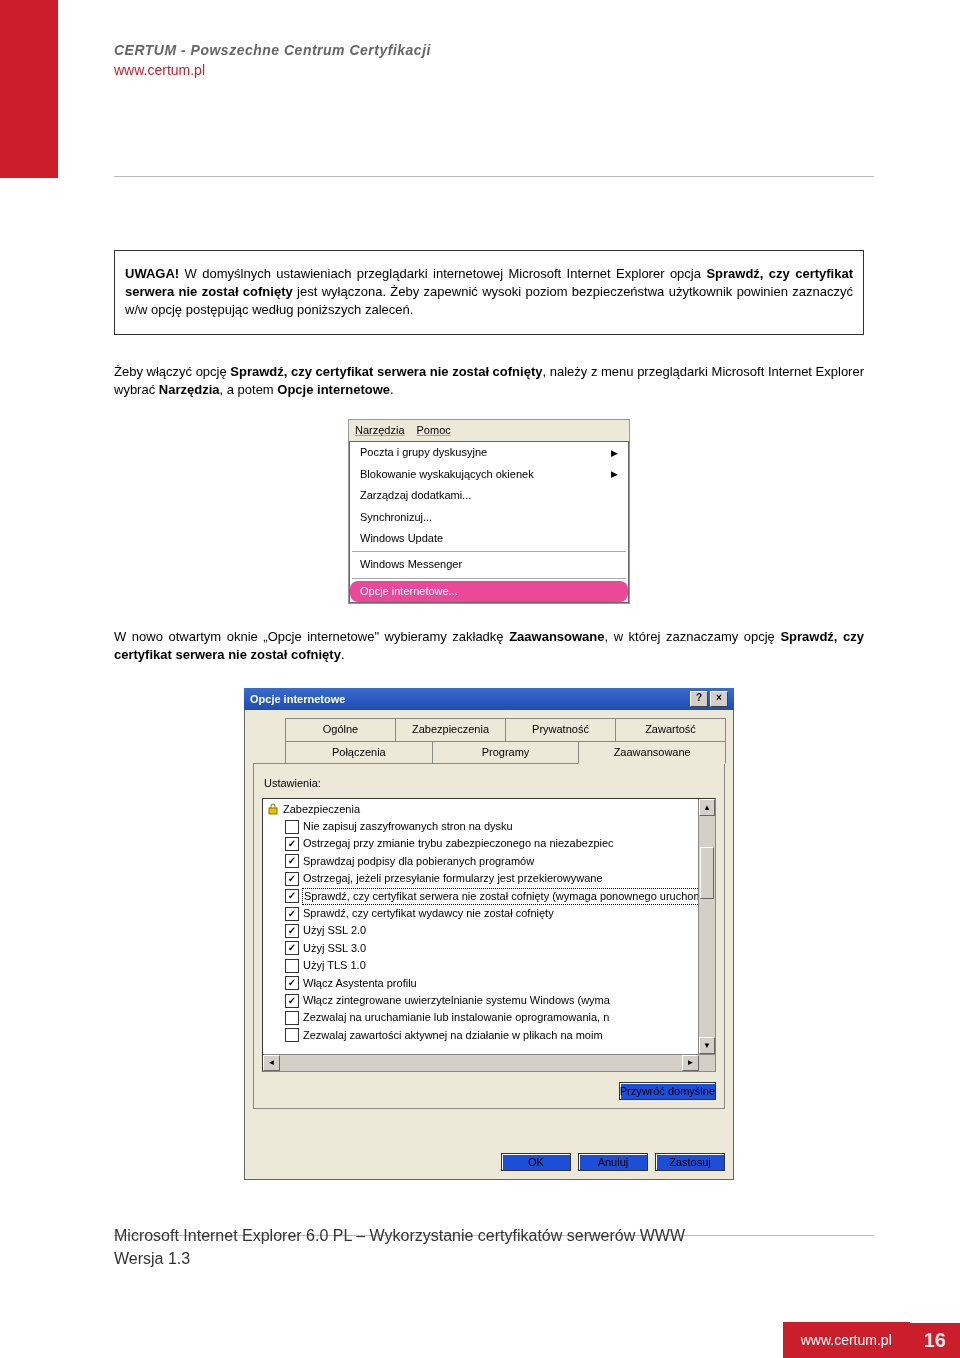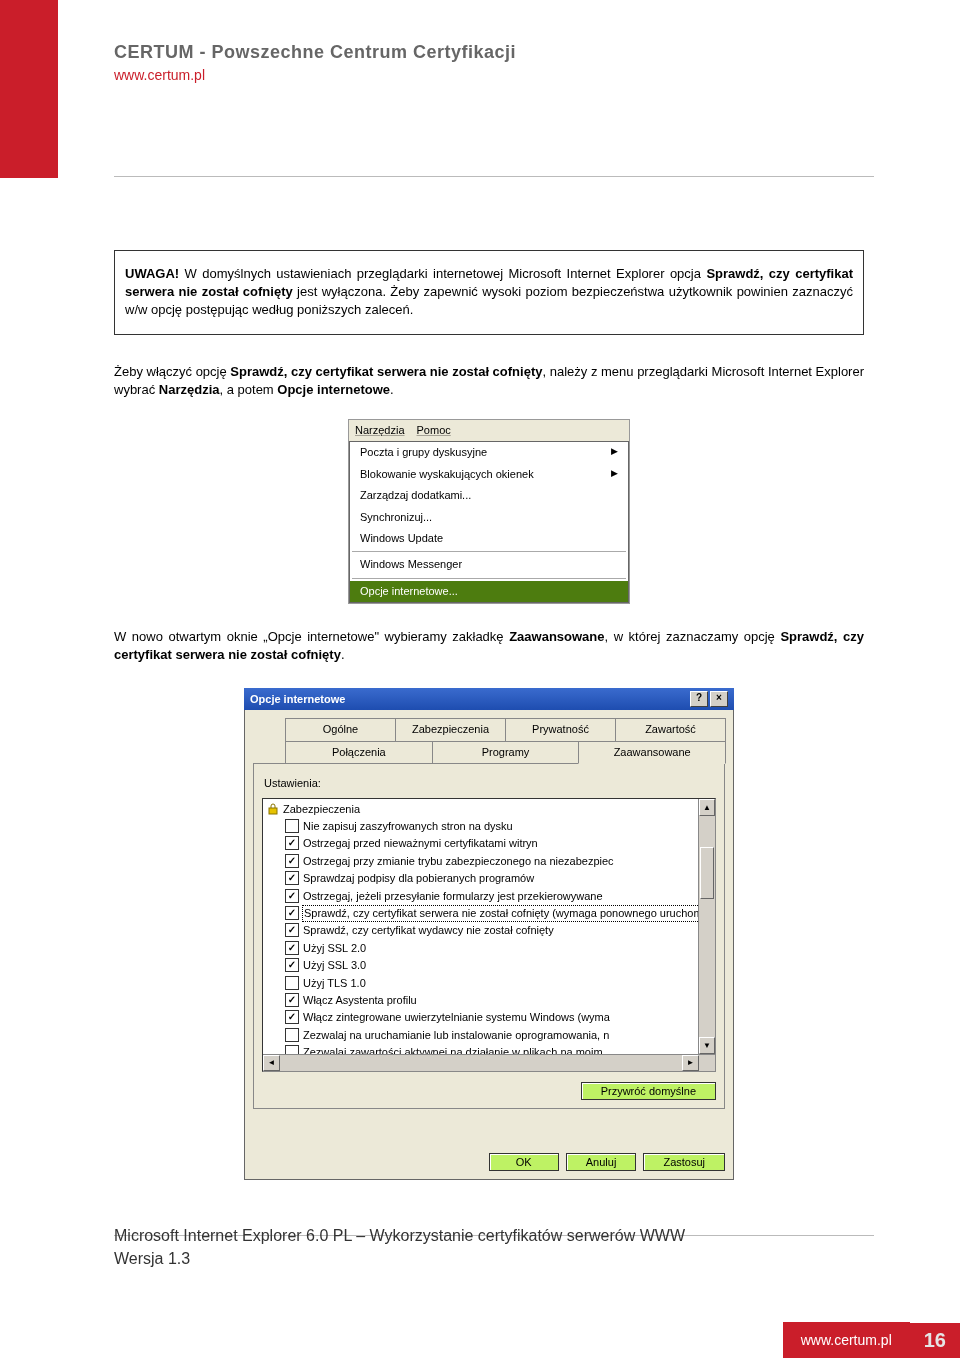--- a/index.html
+++ b/index.html
@@ -19,23 +19,24 @@
     height: 178px;
     background: #CA1E2A;
   }
   .header {
     position: absolute;
     left: 114px;
     top: 42px;
   }
   .header-title {
     font-weight: bold;
-    font-size: 18px;
+    font-size: 14px;
     color: #666;
     letter-spacing: 0.5px;
+    font-style: italic;
   }
   .header-url {
     font-size: 14px;
     color: #CA1E2A;
     margin-top: 4px;
   }
   .header-rule {
     position: absolute;
     left: 114px;
     top: 176px;
@@ -85,34 +86,35 @@
   .menubar span { text-decoration: underline; text-decoration-color: rgba(0,0,0,0.3); }
   .dropdown {
     border: 1px solid #666;
     background: #fff;
     margin: 0;
   }
   .dropdown-item {
     padding: 3px 10px;
     display: flex;
     justify-content: space-between;
-    align-items: flex-start;
+    align-items: center;
     color: #000;
   }
   .dropdown-item .arrow {
     font-size: 9px;
     color: #000;
   }
   .dropdown-sep {
     border-top: 1px solid #aaa;
     margin: 2px 2px;
   }
   .dropdown-item.highlight {
-    background: #4d7c0f;
+    background: #ec4899;
     color: #fff;
+    border-radius: 8px;
   }
   
   
   .dialog-wrap {
     margin: 24px auto 0;
     width: 490px;
     font-family: Tahoma, sans-serif;
     font-size: 11px;
   }
   .titlebar {
@@ -194,20 +196,21 @@
   }
   .lock-icon {
     width: 12px;
     height: 12px;
     display: inline-flex;
     align-items: center;
     justify-content: center;
   }
   .check-row {
     display: flex;
+    align-items: center;
     gap: 4px;
     padding: 1px 0 1px 18px;
     font-size: 11px;
   }
   .checkbox {
     width: 12px;
     height: 12px;
     border: 1px solid #333;
     background: #fff;
     display: inline-flex;
@@ -283,22 +286,22 @@
     width: 16px;
     background: #D4D0C8;
   }
   .restore-btn-row {
     text-align: right;
     margin-top: 10px;
   }
   .dlg-button {
     font-family: Tahoma, sans-serif;
     font-size: 11px;
-    padding: 2px 19px;
-    background: #bef264;
+    padding: 2px 0;
+    background: #1d4ed8;
     border: 1px solid #333;
     box-shadow: inset 1px 1px #fff;
     min-width: 70px;
   }
   .dlg-actions {
     text-align: right;
     margin-top: 12px;
   }
   .dlg-actions .dlg-button { margin-left: 4px; margin-top: 32px; }
   
@@ -432,24 +435,20 @@
               </span>
               <span>Zabezpieczenia</span>
             </div>
             <div id="options-list">
                 <div class="check-row">
                   <span class="checkbox"></span>
                   <span class="label">Nie zapisuj zaszyfrowanych stron na dysku</span>
                 </div>
                 <div class="check-row">
                   <span class="checkbox checked"></span>
-                  <span class="label">Ostrzegaj przed nieważnymi certyfikatami witryn</span>
-                </div>
-                <div class="check-row">
-                  <span class="checkbox checked"></span>
                   <span class="label">Ostrzegaj przy zmianie trybu zabezpieczonego na niezabezpiec</span>
                 </div>
                 <div class="check-row">
                   <span class="checkbox checked"></span>
                   <span class="label">Sprawdzaj podpisy dla pobieranych programów</span>
                 </div>
                 <div class="check-row">
                   <span class="checkbox checked"></span>
                   <span class="label">Ostrzegaj, jeżeli przesyłanie formularzy jest przekierowywane</span>
                 </div>

